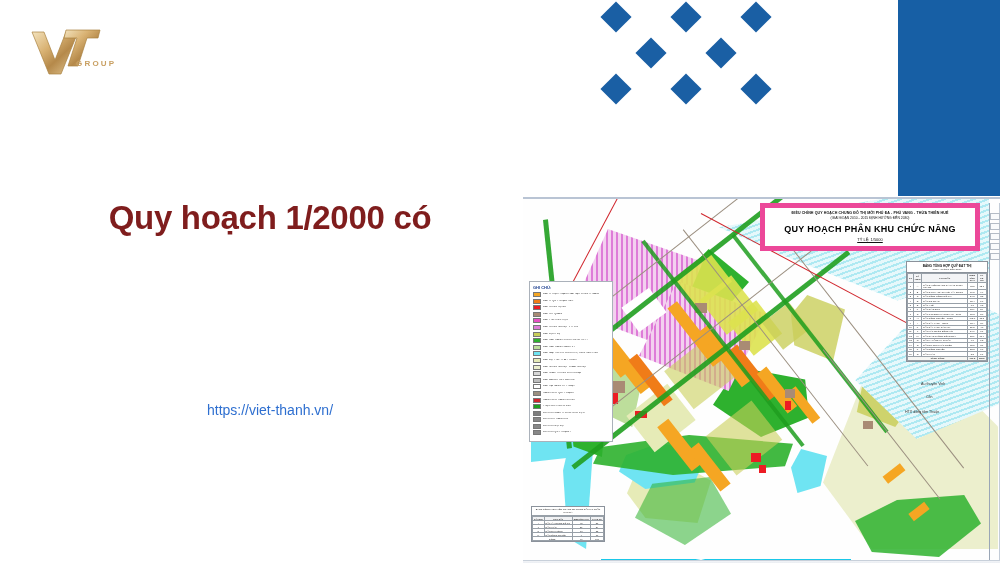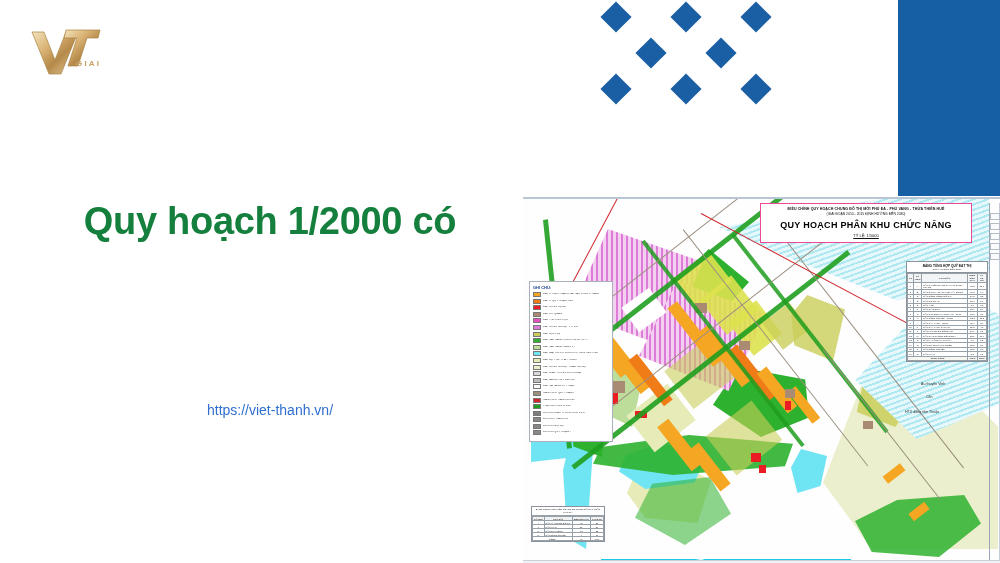--- a/index.html
+++ b/index.html
@@ -61,24 +61,24 @@
     font-family: "Liberation Sans", sans-serif;
   }
 
   
   #headline {
     position: absolute;
     left: 20px;
     top: 198px;
     width: 500px;
     text-align: center;
-    font-size: 38px;
+    font-size: 33px;
     line-height: 1.24;
     font-weight: bold;
-    color: #15803d;
+    color: #7f1d1d;
     letter-spacing: -0.3px;
   }
 
   
   #site-url {
     position: absolute;
     left: 20px;
     top: 402px;
     width: 500px;
     text-align: center;
@@ -158,21 +158,21 @@
   .greenline{ background: #1F9E1F; }
 
   
   #map-title-box {
     position: absolute;
     left: 237px;
     top: 4px;
     width: 206px;
     padding: 3px 2px 4px 2px;
     background: #ffffff;
-    border: 1px solid #ec4899;
+    border: 5px solid #ec4899;
     text-align: center;
     z-index: 30;
   }
   #map-title-box .l1 { font-size: 3.6px; font-weight: bold; color: #111; letter-spacing: .1px; line-height: 1.5; }
   #map-title-box .l2 { font-size: 3.4px; color: #111; line-height: 1.6; }
   #map-title-box .l3 { font-size: 9px; font-weight: bold; color: #000; letter-spacing: .3px; margin-top: 2px; line-height: 1.3; }
   #map-title-box .l4 { font-size: 4px; color: #111; text-decoration: underline; margin-top: 1px; }
 
   
   #map-legend {
@@ -285,21 +285,21 @@
         <stop offset="100%" stop-color="#E8CE9B"></stop>
       </linearGradient>
     </defs>
 
     <path d="M4 6 L16 6 L27 34 L38 6 L50 6 L33 48 L21 48 Z" fill="url(#gold)" stroke="#A9813F" stroke-width="0.7"></path>
 
     <path d="M14 11 L20 11 L27 29 L34 11 L40 11 L29 40 L25 40 Z" fill="#ffffff" opacity="0.0"></path>
 
     <path d="M38 4 L72 4 L70 12 L59 12 L50 40 L40 40 L49 12 L36 12 Z" fill="url(#gold)" stroke="#A9813F" stroke-width="0.7"></path>
   </svg>
-  <div id="logo-wordmark">GIAI</div>
+  <div id="logo-wordmark">GROUP</div>
 </div>
 
 <div id="headline">
   <div>Quy hoạch 1/2000 có</div>
 </div>
 
 <div id="site-url">https://viet-thanh.vn/</div>
 
 <div id="map-panel">
   <div id="map-inner">

